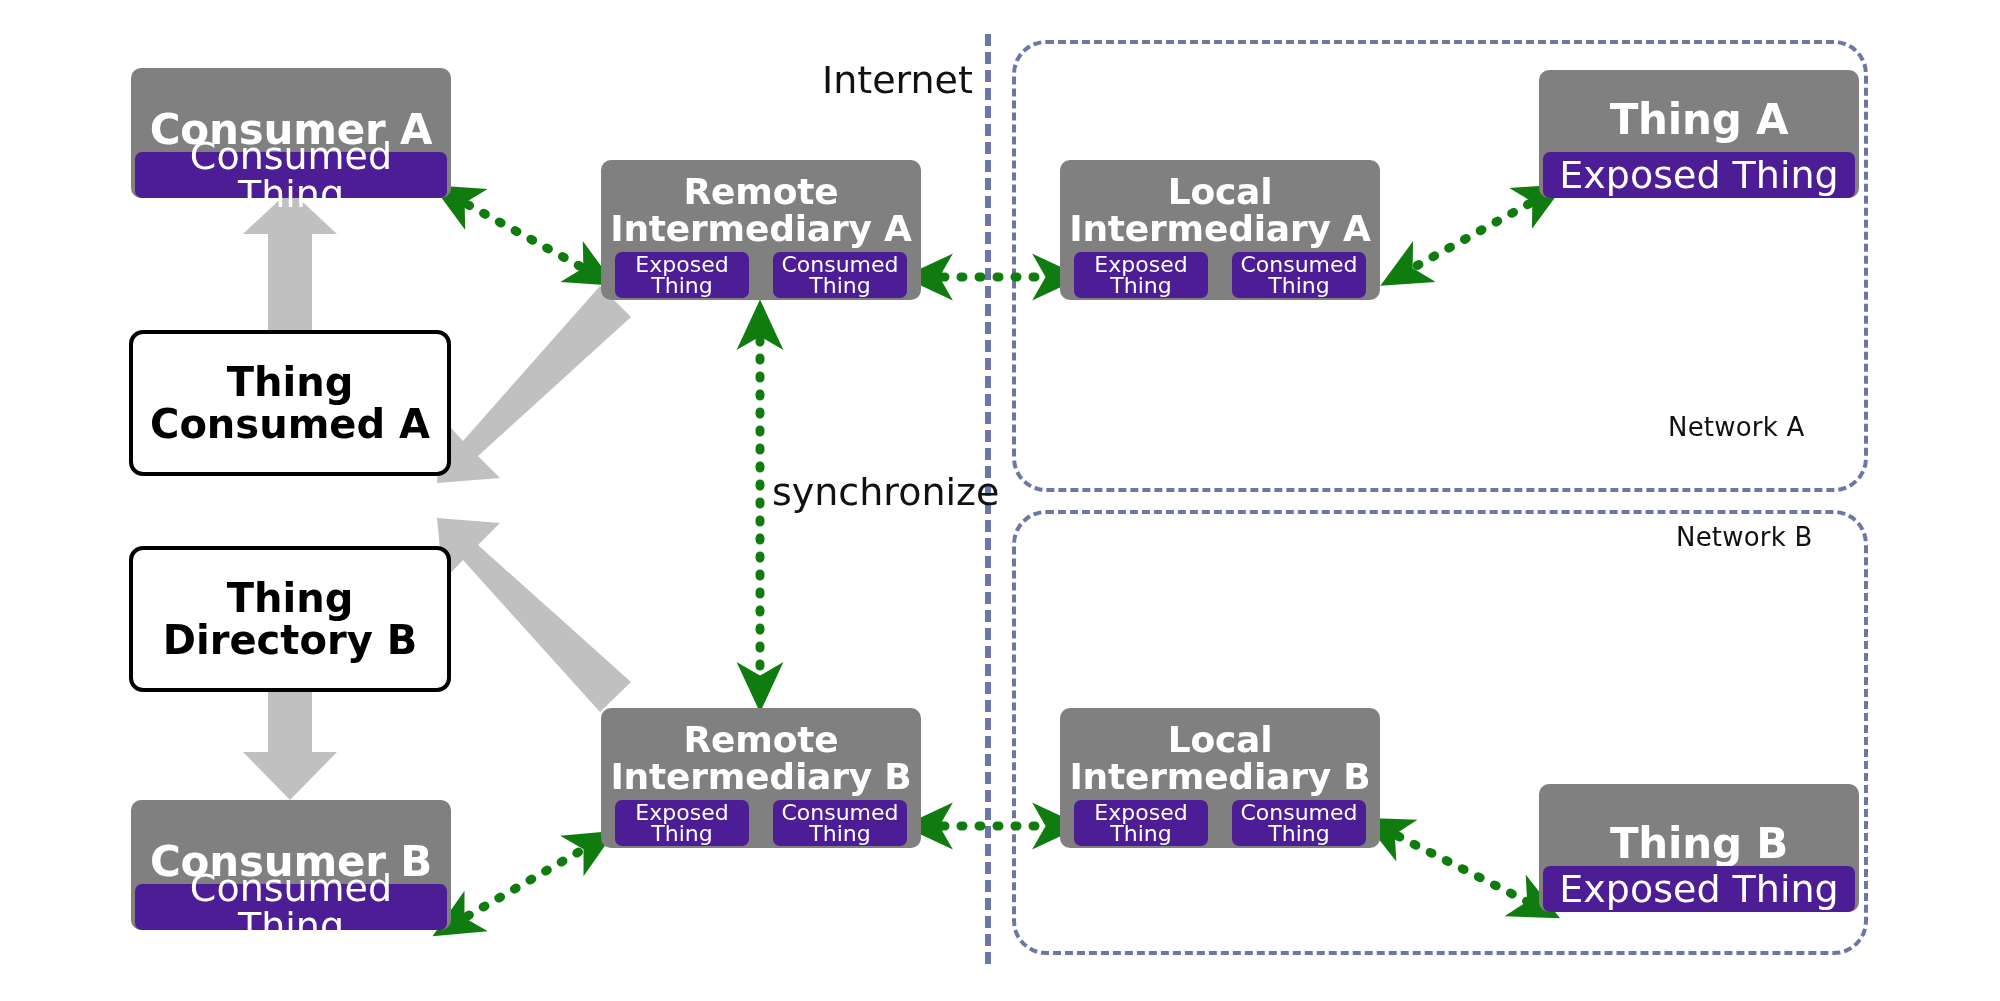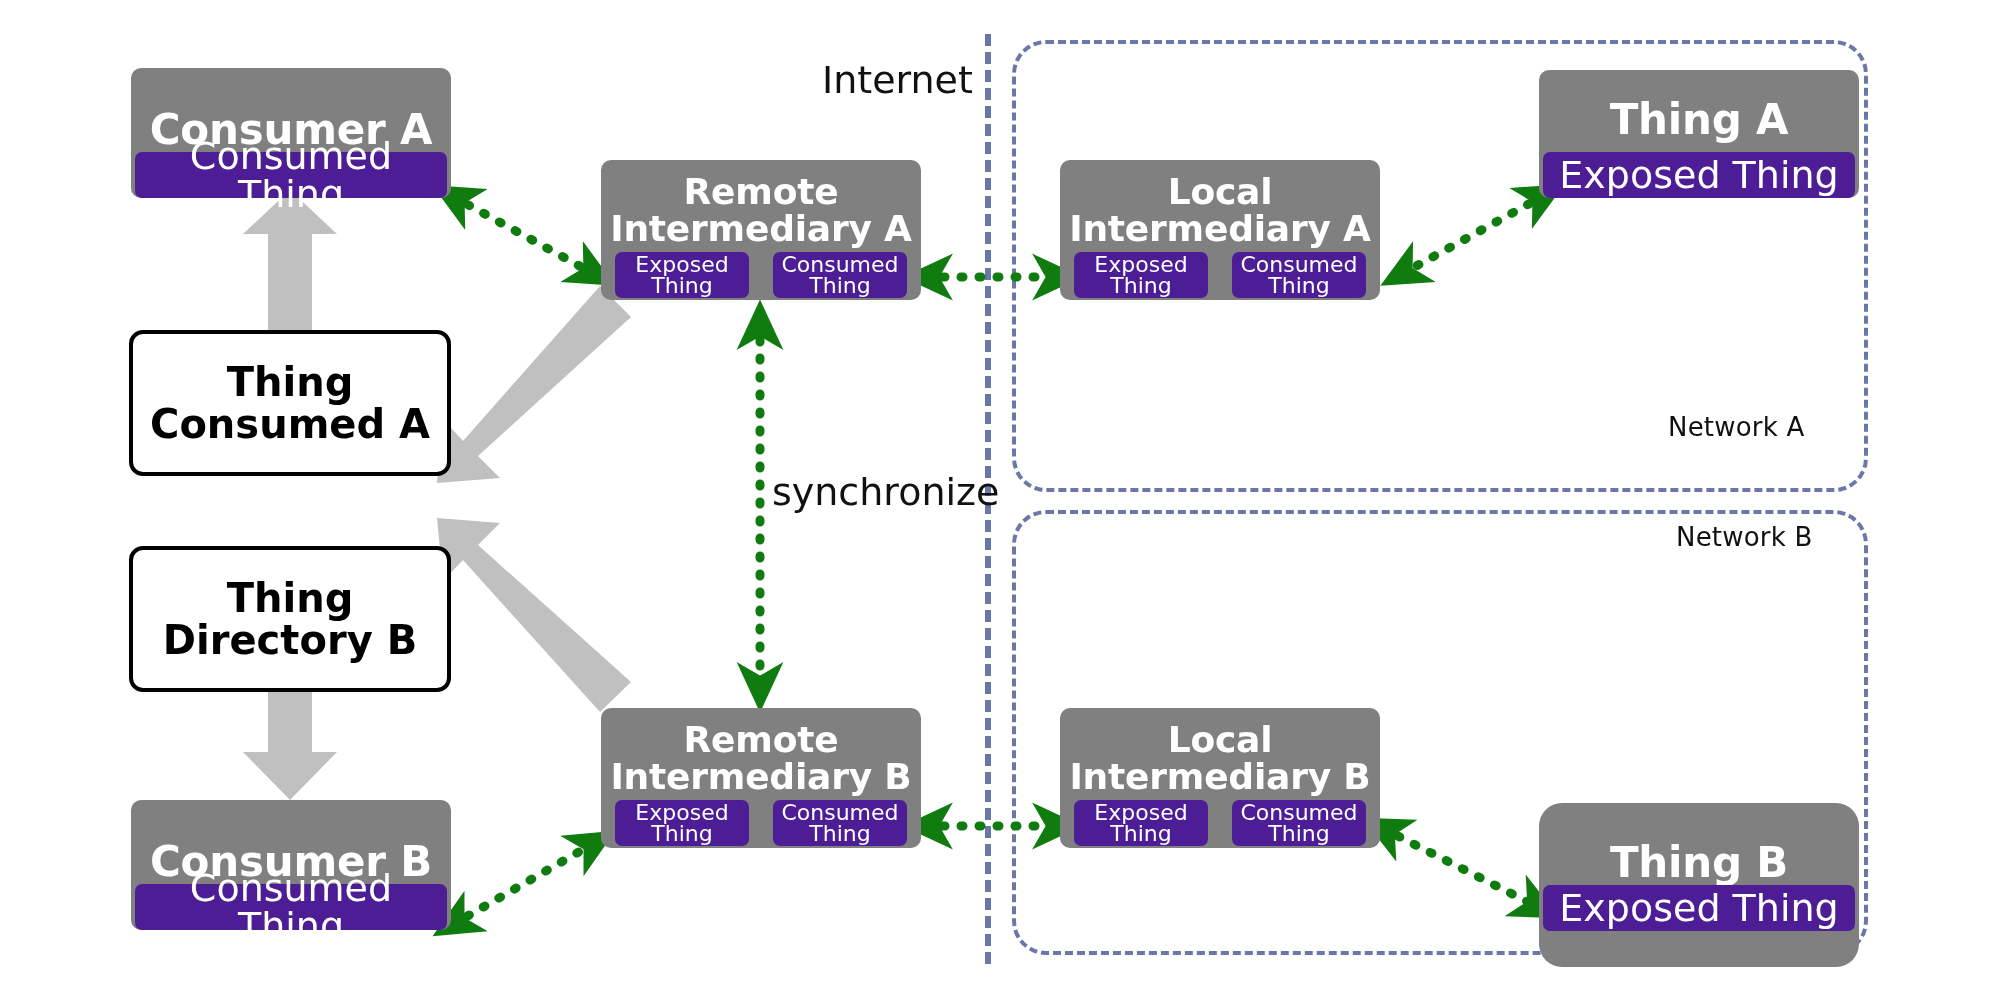--- a/index.html
+++ b/index.html
@@ -184,20 +184,20 @@
       <span>Consumed</span>
       <span>Thing</span>
     </div>
   </div>
 
   <div class="node" style="left:1539px;top:70px;width:320px;height:128px;">
     <div class="title" style="top:28px;font-size:42px;">Thing A</div>
     <div class="badge" style="left:4px;top:82px;width:312px;height:46px;font-size:38px;">Exposed Thing</div>
   </div>
 
-  <div class="node" style="left:1539px;top:803px;width:320px;height:164px;border-radius:23px;">
+  <div class="node" style="left:1539px;top:784px;width:320px;height:128px;">
     <div class="title" style="top:38px;font-size:42px;">Thing B</div>
     <div class="badge" style="left:4px;top:82px;width:312px;height:46px;font-size:38px;">Exposed Thing</div>
   </div>
 
   <div class="sync-label" style="left:772px;top:470px;text-align:center;">synchronize</div>
 
 </div>
 
 </body></html>

